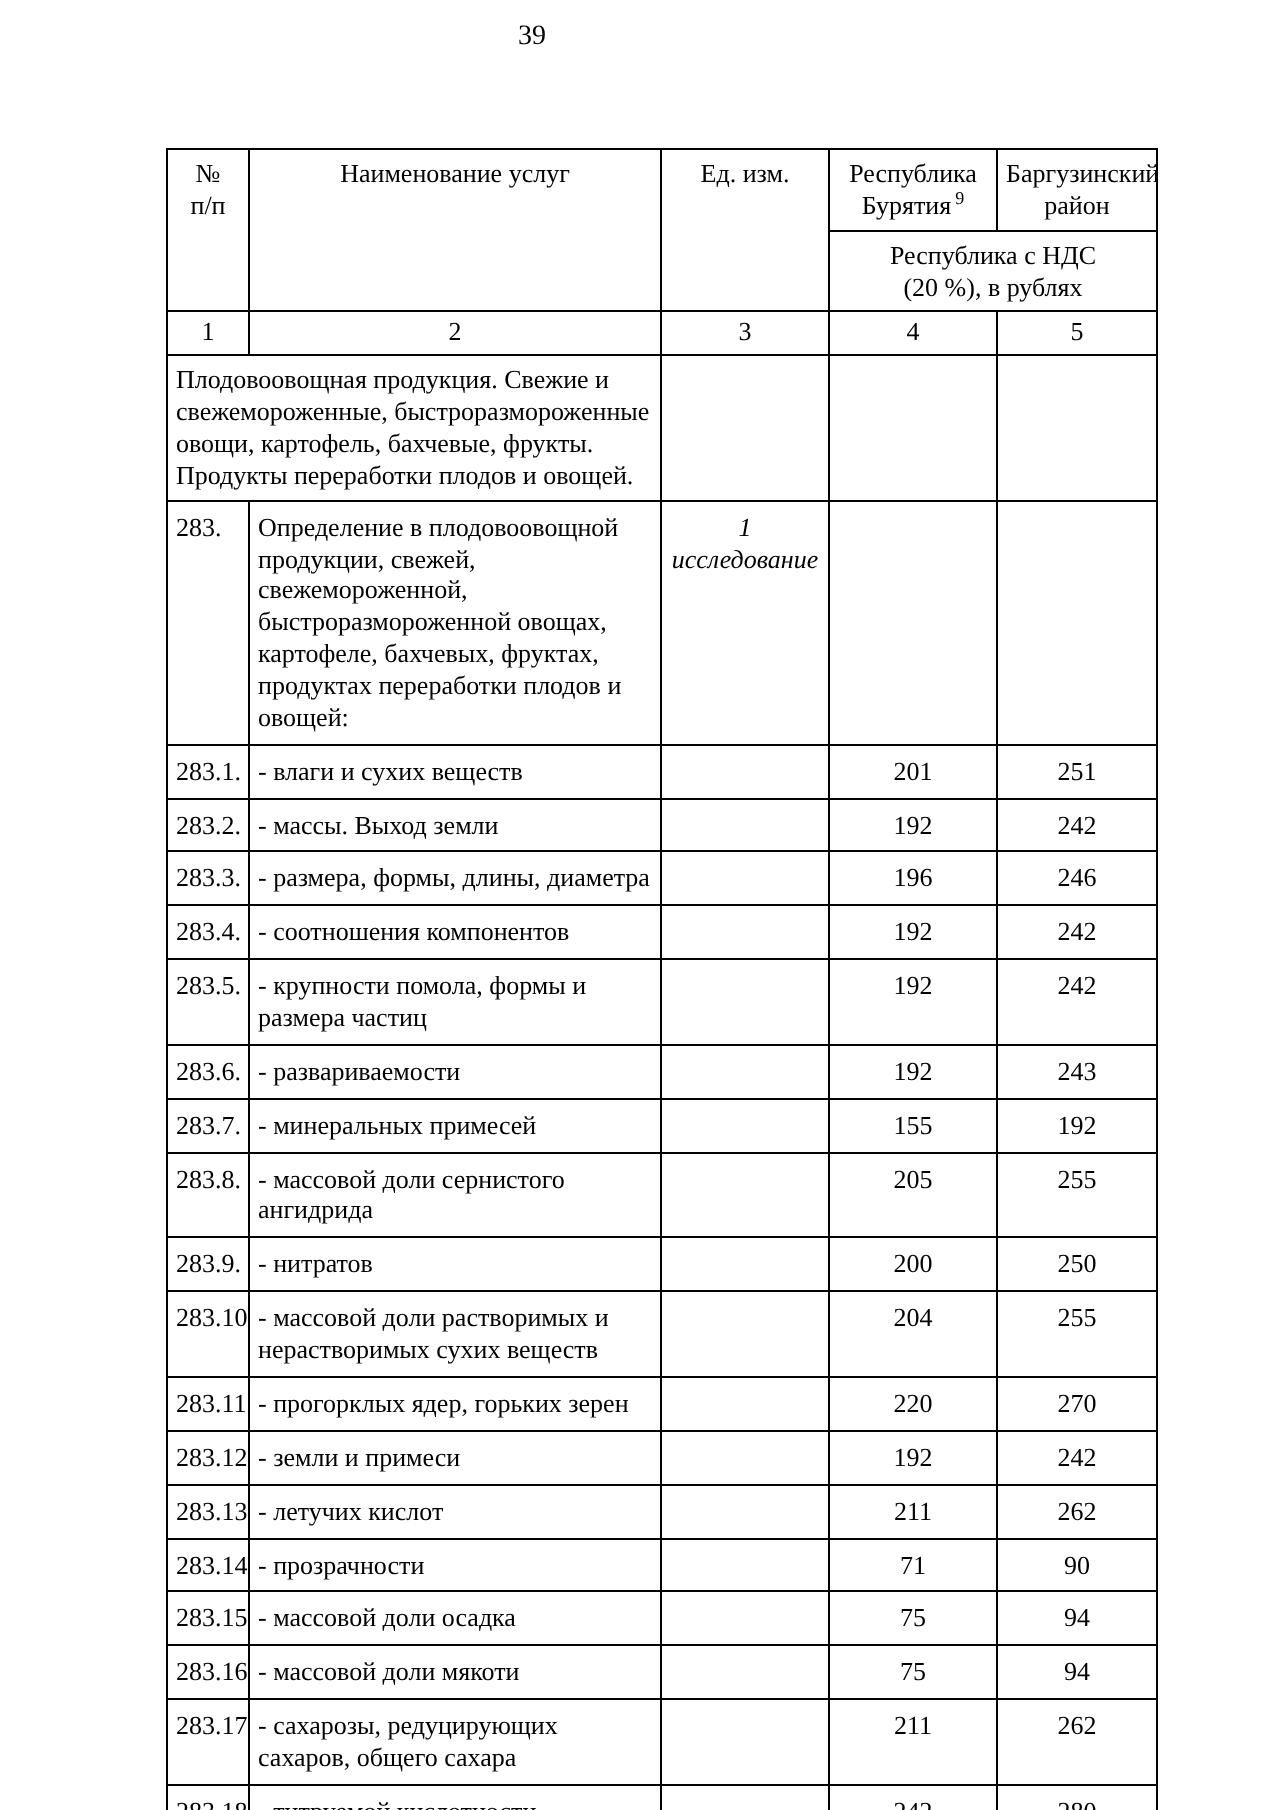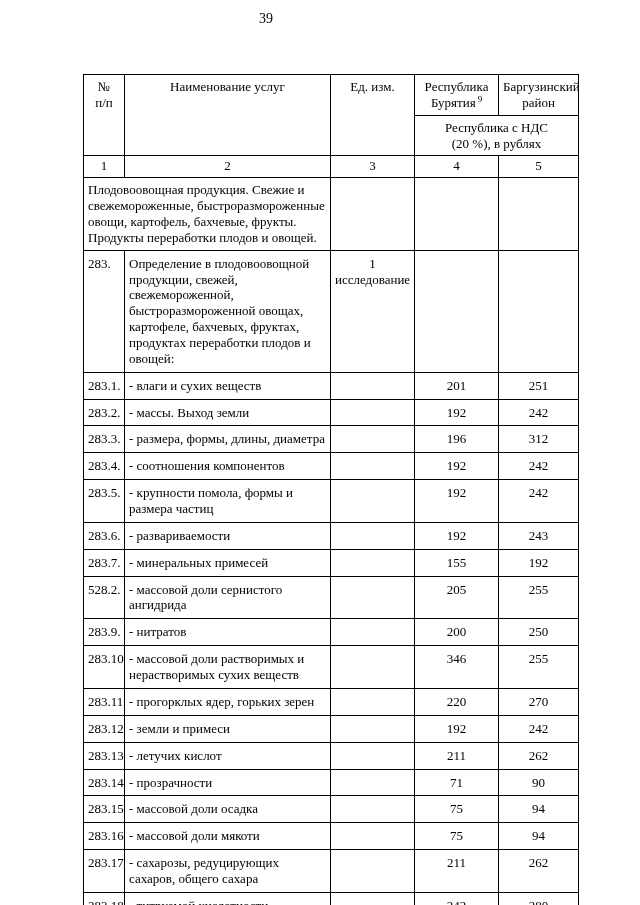--- a/index.html
+++ b/index.html
@@ -47,21 +47,21 @@
     line-height: 0;
     margin-left: 2px;
   }
   .cost-header td { text-align: center; }
   .numbering-row td {
     text-align: center;
     padding: 2px 2px 3px 2px;
   }
   .c-num  { text-align: left; padding-left: 3px; padding-right: 1px; margin-top: 16px; }
   .c-name { text-align: left; padding-left: 6px; margin-left: 22px; }
-  .c-unit { text-align: center; padding-left: 2px; padding-right: 2px; }
+  .c-unit { text-align: center; padding-left: 2px; padding-right: 2px; font-style: italic; }
   .c-price { text-align: center; }
   .section-cell { padding-left: 3px; }
   .data-row td { padding-top: 5px; padding-bottom: 5px; }
 </style>
 </head>
 <body>
 
 <div class="page-number">39</div>
 
 <table class="price-table">
@@ -125,21 +125,21 @@
     <td class="c-name">- массы. Выход земли</td>
     <td class="c-unit"></td>
     <td class="c-price">192</td>
     <td class="c-price">242</td>
   </tr>
       <tr class="data-row">
     <td class="c-num">283.3.</td>
     <td class="c-name">- размера, формы, длины, диаметра</td>
     <td class="c-unit"></td>
     <td class="c-price">196</td>
-    <td class="c-price">312</td>
+    <td class="c-price">246</td>
   </tr>
       <tr class="data-row">
     <td class="c-num">283.4.</td>
     <td class="c-name">- соотношения компонентов</td>
     <td class="c-unit"></td>
     <td class="c-price">192</td>
     <td class="c-price">242</td>
   </tr>
       <tr class="data-row">
     <td class="c-num">283.5.</td>
@@ -156,38 +156,38 @@
     <td class="c-price">243</td>
   </tr>
       <tr class="data-row">
     <td class="c-num">283.7.</td>
     <td class="c-name">- минеральных примесей</td>
     <td class="c-unit"></td>
     <td class="c-price">155</td>
     <td class="c-price">192</td>
   </tr>
       <tr class="data-row">
-    <td class="c-num">528.2.</td>
+    <td class="c-num">283.8.</td>
     <td class="c-name">- массовой доли сернистого ангидрида</td>
     <td class="c-unit"></td>
     <td class="c-price">205</td>
     <td class="c-price">255</td>
   </tr>
       <tr class="data-row">
     <td class="c-num">283.9.</td>
     <td class="c-name">- нитратов</td>
     <td class="c-unit"></td>
     <td class="c-price">200</td>
     <td class="c-price">250</td>
   </tr>
       <tr class="data-row">
     <td class="c-num">283.10.</td>
     <td class="c-name">- массовой доли растворимых и нерастворимых сухих веществ</td>
     <td class="c-unit"></td>
-    <td class="c-price">346</td>
+    <td class="c-price">204</td>
     <td class="c-price">255</td>
   </tr>
       <tr class="data-row">
     <td class="c-num">283.11.</td>
     <td class="c-name">- прогорклых ядер, горьких зерен</td>
     <td class="c-unit"></td>
     <td class="c-price">220</td>
     <td class="c-price">270</td>
   </tr>
       <tr class="data-row">

